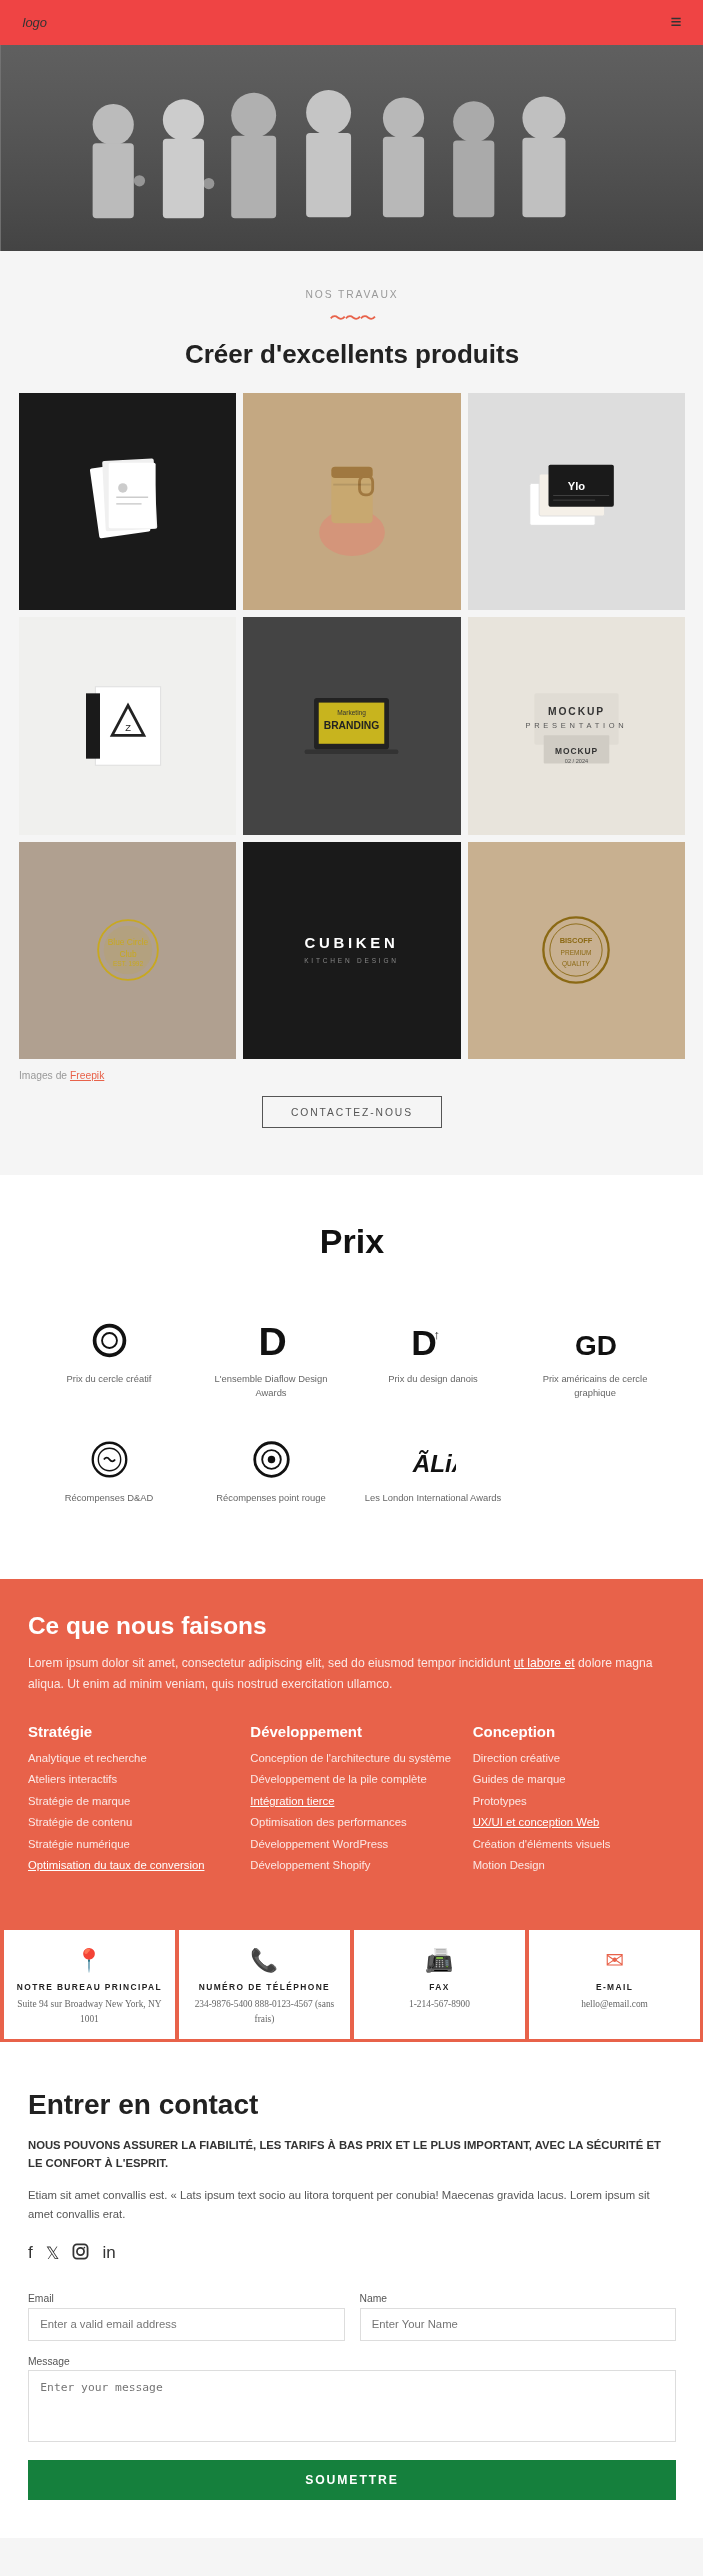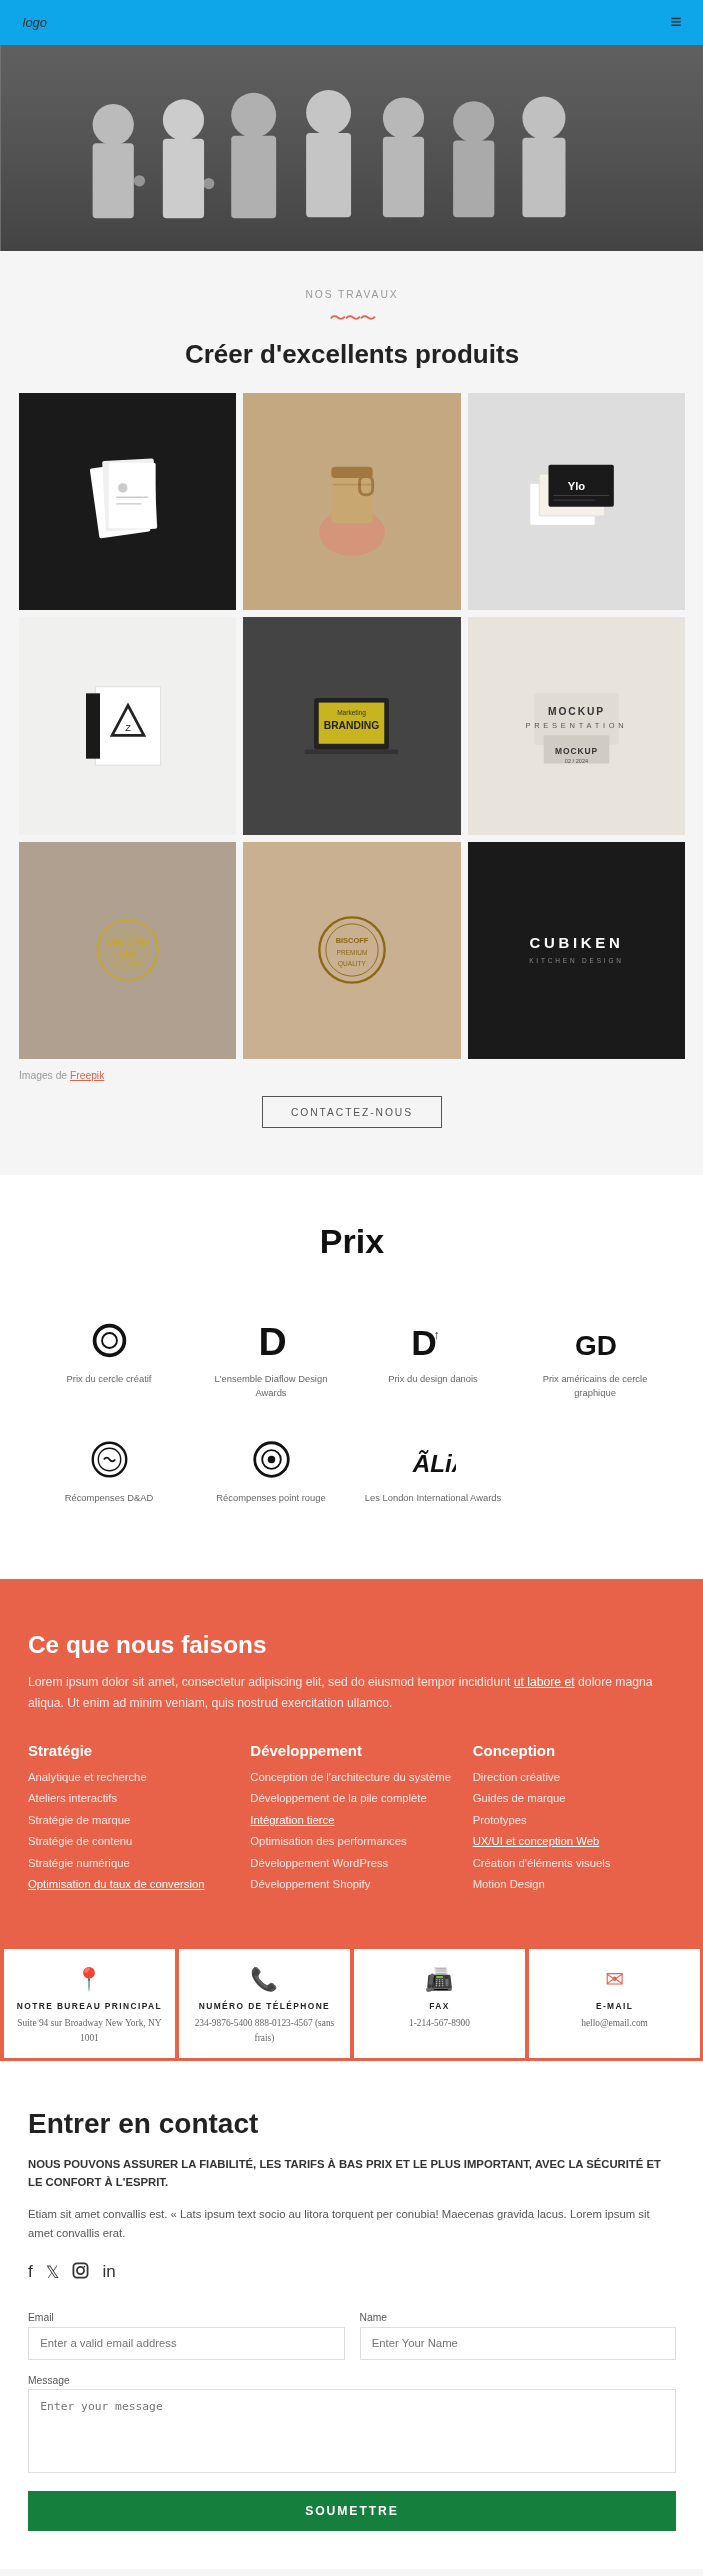--- a/index.html
+++ b/index.html
@@ -1,21 +1,21 @@
 <!DOCTYPE html>
 <html style="font-size:15px"><head>
   <meta charset="utf-8">
   <style>
     * { margin: 0; padding: 0; box-sizing: border-box; }
     body { font-family: Arial, sans-serif; background: #f5f5f5; color: #333; width: 704px; }
 
     
     .header {
       display: flex; justify-content: space-between; align-items: center;
-      padding: 11.3px 22.5px; background: #0ea5e9;
+      padding: 11.3px 22.5px; background: #ef4444;
     }
     .header-logo { font-size: 13px; color: #333; font-style: italic; }
     .header-menu { font-size: 19px; cursor: pointer; }
 
     
     .nos-travaux { background: #f5f5f5; text-align: center; padding: 38px 22.5px 0; }
     .section-label { font-size: 10.3px; letter-spacing: 1.9px; color: #999; text-transform: uppercase; margin-bottom: 7.5px; }
     .wavy { color: #e8624a; font-size: 17px; margin-bottom: 9.4px; letter-spacing: -1.9px; }
     .section-title { font-size: 26px; font-weight: 700; margin-bottom: 22.5px; color: #222; }
 
@@ -49,21 +49,21 @@
 
     
     .prix-section { background: #fff; padding: 47px 28px 56px; text-align: center; }
     .prix-title { font-size: 34px; font-weight: 900; margin-bottom: 38px; color: #111; }
     .awards-grid { display: grid; grid-template-columns: repeat(4,1fr); gap: 0; }
     .award-item { display: flex; flex-direction: column; align-items: center; padding: 19px 9.4px; }
     .award-icon { width: 45px; height: 45px; display: flex; align-items: center; justify-content: center; font-size: 30px; margin-bottom: 9.4px; color: #111; }
     .award-label { font-size: 9.4px; color: #666; text-align: center; line-height: 1.4; }
 
     
-    .services-section { background: #e8624a; padding: 52px 28px 47px; }
+    .services-section { background: #e8624a; padding: 33px 28px 47px; }
     .services-header { margin-bottom: 28px; }
     .services-main-title { font-size: 24.4px; font-weight: 700; color: #fff; margin-bottom: 13px; }
     .services-desc { font-size: 12.2px; color: rgba(255,255,255,0.85); line-height: 1.7; }
     .services-desc a { color: #fff; text-decoration: underline; }
     .services-columns { display: grid; grid-template-columns: 1fr 1fr 1fr; gap: 19px; margin-top: 28px; }
     .service-col-title { font-size: 15px; font-weight: 700; color: #fff; margin-bottom: 11.3px; }
     .service-list { list-style: none; }
     .service-list li { font-size: 11.3px; color: rgba(255,255,255,0.85); margin-bottom: 5.6px; line-height: 1.4; cursor: pointer; }
     .service-list li.link { text-decoration: underline; color: #fff; }
 
@@ -82,21 +82,21 @@
     .contact-bold { font-size: 11.3px; font-weight: 700; color: #333; line-height: 1.6; margin-bottom: 13px; text-transform: uppercase; }
     .contact-para { font-size: 11.3px; color: #555; line-height: 1.7; margin-bottom: 19px; }
     .social-icons { display: flex; gap: 13px; margin-bottom: 28px; }
     .social-icon { font-size: 17px; color: #333; cursor: pointer; }
     .contact-form-grid { display: grid; grid-template-columns: 1fr 1fr; gap: 15px; margin-bottom: 15px; }
     .form-label { font-size: 10.3px; color: #555; margin-bottom: 3.8px; display: block; }
     .form-input {
       width: 100%; border: 0.9px solid #ddd; padding: 9.4px 11.3px;
       font-size: 11.3px; color: #888; outline: none;
     }
-    .form-textarea { width: 100%; border: 0.9px solid #ddd; padding: 9.4px 11.3px; font-size: 11.3px; color: #888; outline: none; resize: none; height: 84px; margin-bottom: 15px; }
+    .form-textarea { width: 100%; border: 0.9px solid #ddd; padding: 9.4px 11.3px; font-size: 11.3px; color: #888; outline: none; resize: none; height: 72px; margin-bottom: 15px; }
     .submit-btn {
       width: 100%; background: #15803d; color: #fff; border: none;
       padding: 13px; font-size: 12.2px; letter-spacing: 1.9px; text-transform: uppercase;
       cursor: pointer; font-weight: 600;
     }
 
     
     .hero-image-placeholder {
       width: 100%; height: 206px; background: #777;
       display: flex; align-items: center; justify-content: center; overflow: hidden;
@@ -243,37 +243,37 @@
       <svg width="84" height="84" viewBox="0 0 90 90">
         <circle cx="45" cy="45" r="32" fill="none" stroke="#c8a820" stroke-width="2"></circle>
         <circle cx="45" cy="45" r="26" fill="#c8a820" opacity="0.15"></circle>
         <text x="45" y="40" fill="#c8a820" font-size="9" text-anchor="middle">Blue Circle</text>
         <text x="45" y="52" fill="#c8a820" font-size="9" text-anchor="middle">Club</text>
         <text x="45" y="62" fill="#c8a820" font-size="7" text-anchor="middle">EST. 1992</text>
       </svg>
     </div>
   </div>
 
+  <div class="grid-item gi-7">
+    <div class="inner-content">
+      <svg width="113" height="56" viewBox="0 0 120 60">
+        <text x="60" y="28" fill="#fff" font-size="16" text-anchor="middle" font-weight="700" letter-spacing="4">CUBIKEN</text>
+        <text x="60" y="44" fill="#888" font-size="7" text-anchor="middle" letter-spacing="3">KITCHEN DESIGN</text>
+      </svg>
+    </div>
+  </div>
+
   <div class="grid-item gi-8">
     <div class="inner-content">
       <svg width="84" height="84" viewBox="0 0 90 90">
         <circle cx="45" cy="45" r="35" fill="none" stroke="#8b6914" stroke-width="2.5"></circle>
         <circle cx="45" cy="45" r="28" fill="none" stroke="#8b6914" stroke-width="1"></circle>
         <text x="45" y="38" fill="#8b6914" font-size="8" text-anchor="middle" font-weight="bold">BISCOFF</text>
         <text x="45" y="50" fill="#8b6914" font-size="7" text-anchor="middle">PREMIUM</text>
         <text x="45" y="62" fill="#8b6914" font-size="7" text-anchor="middle">QUALITY</text>
-      </svg>
-    </div>
-  </div>
-
-  <div class="grid-item gi-7">
-    <div class="inner-content">
-      <svg width="113" height="56" viewBox="0 0 120 60">
-        <text x="60" y="28" fill="#fff" font-size="16" text-anchor="middle" font-weight="700" letter-spacing="4">CUBIKEN</text>
-        <text x="60" y="44" fill="#888" font-size="7" text-anchor="middle" letter-spacing="3">KITCHEN DESIGN</text>
       </svg>
     </div>
   </div>
 
 </div>
 
 <div class="freepik-credit">
   <span>Images de</span>
   <a href="#">Freepik</a>
 </div>

